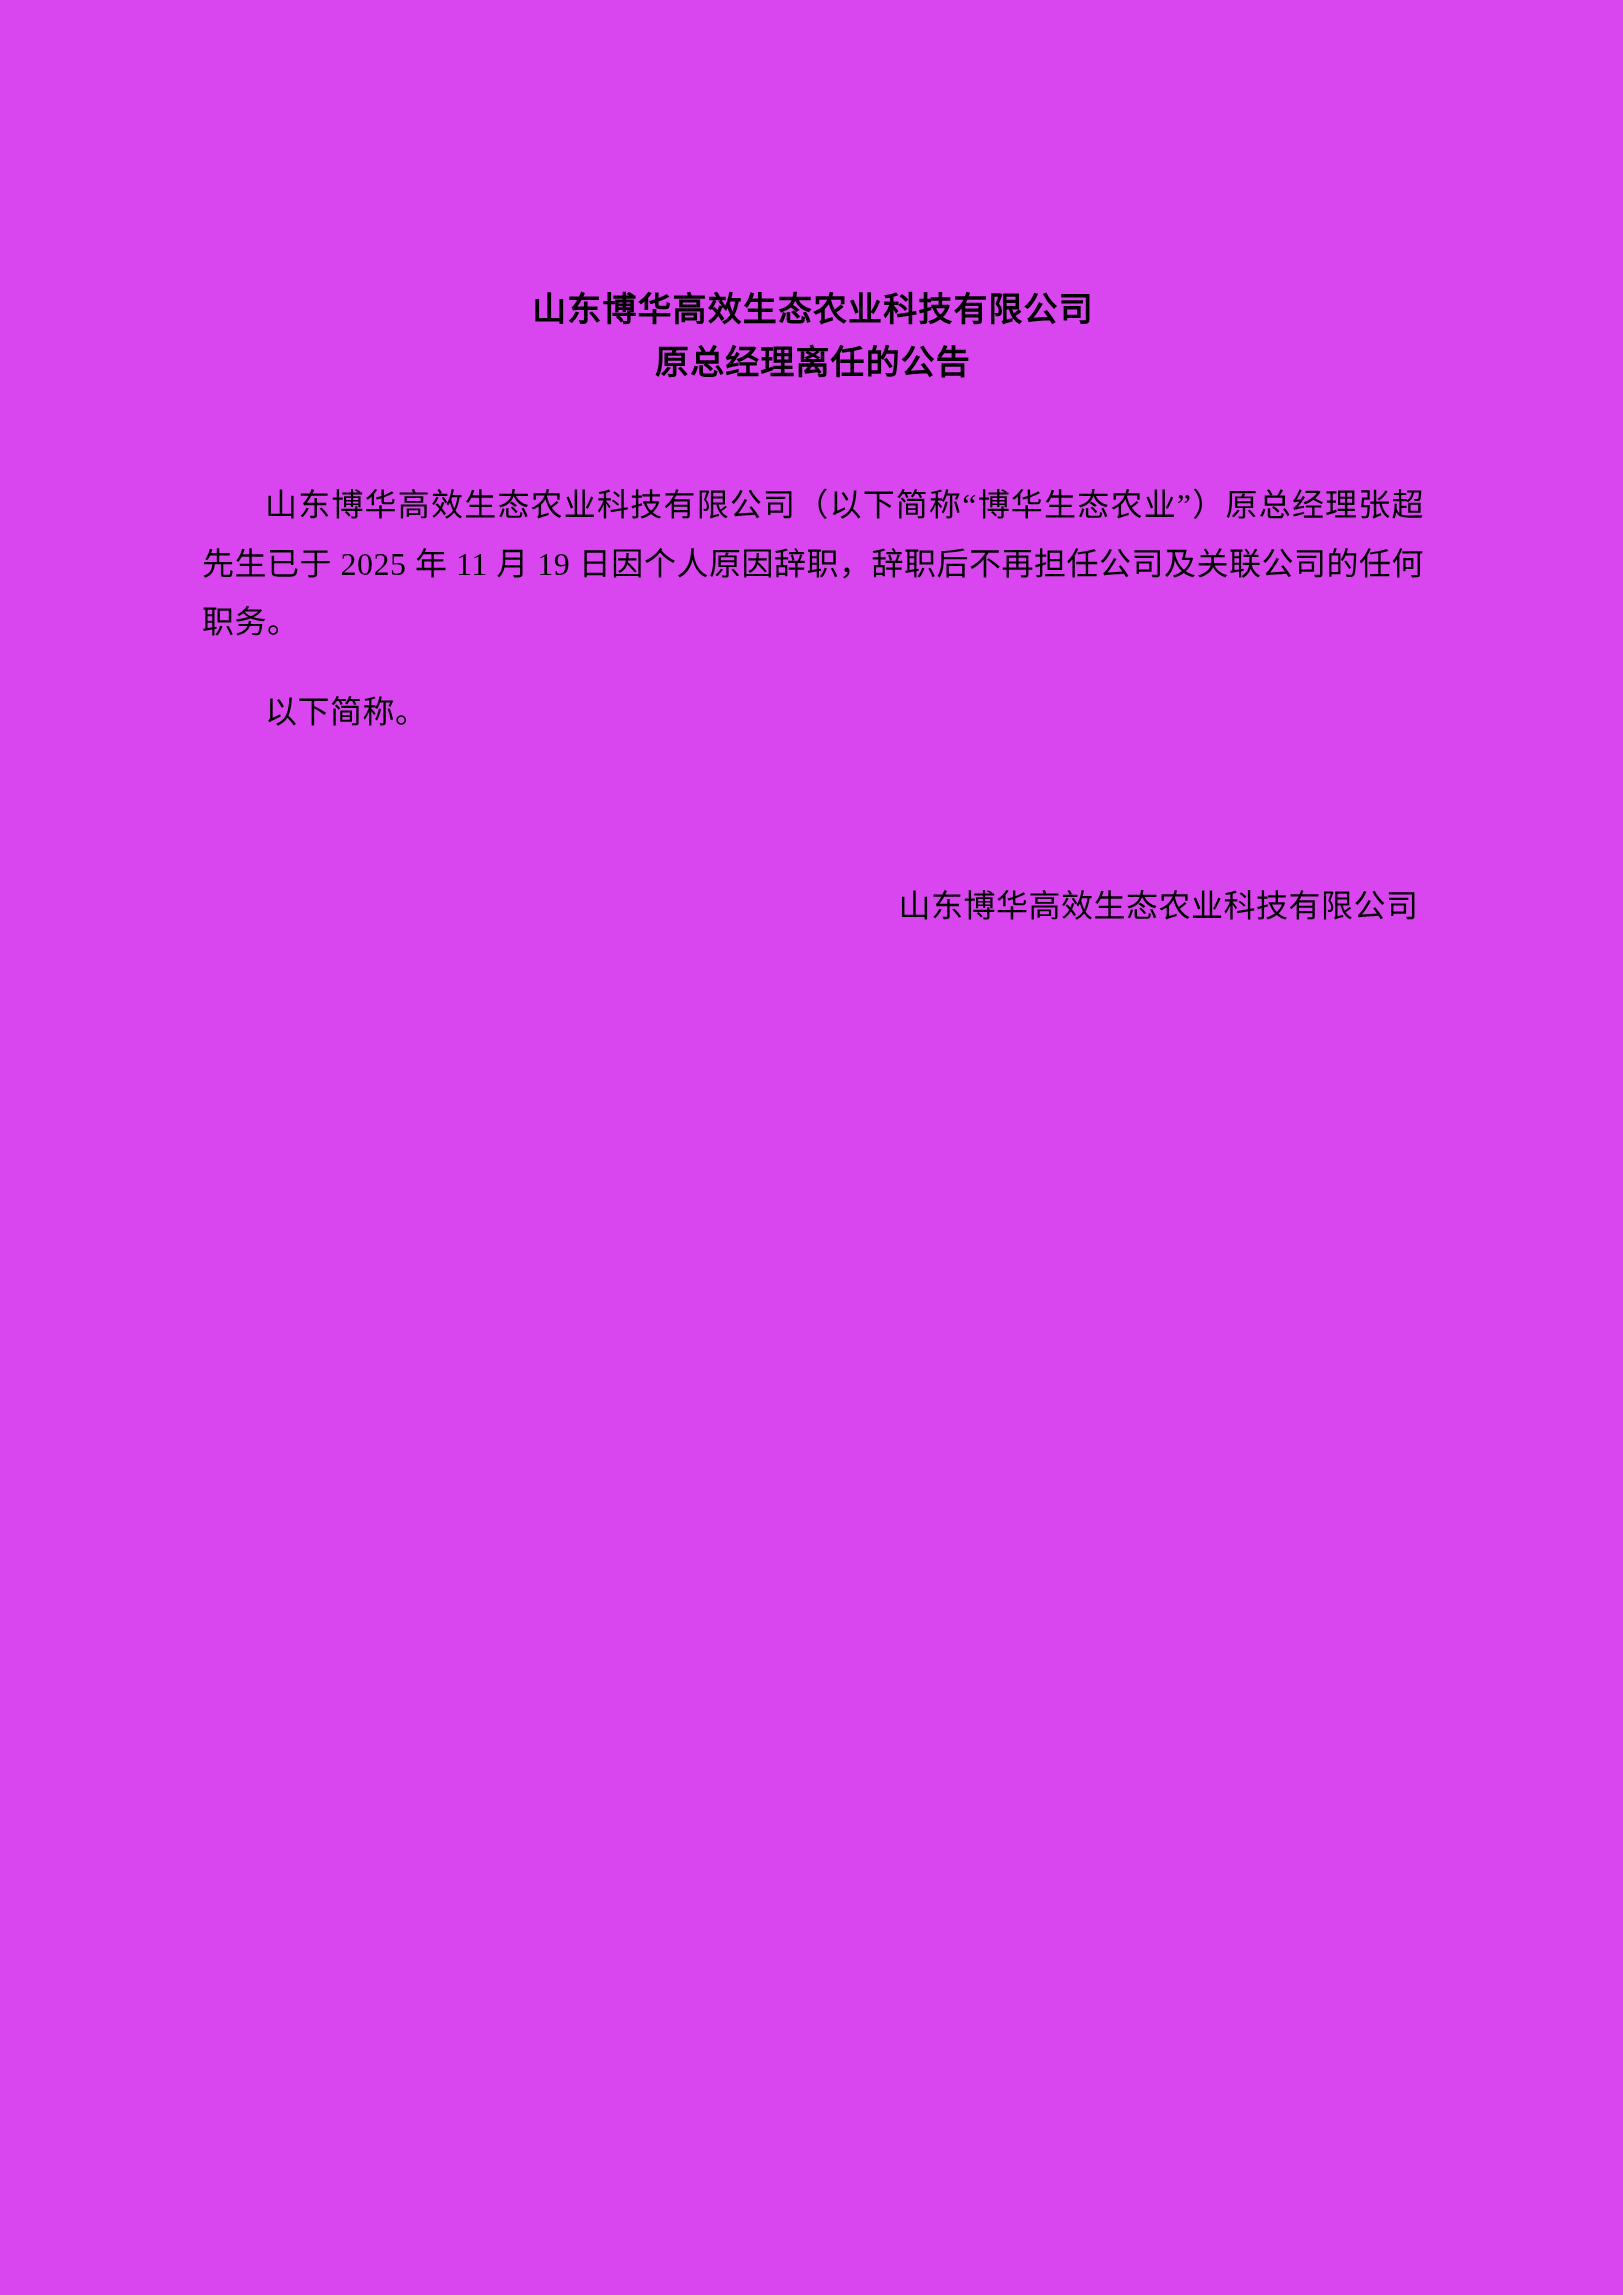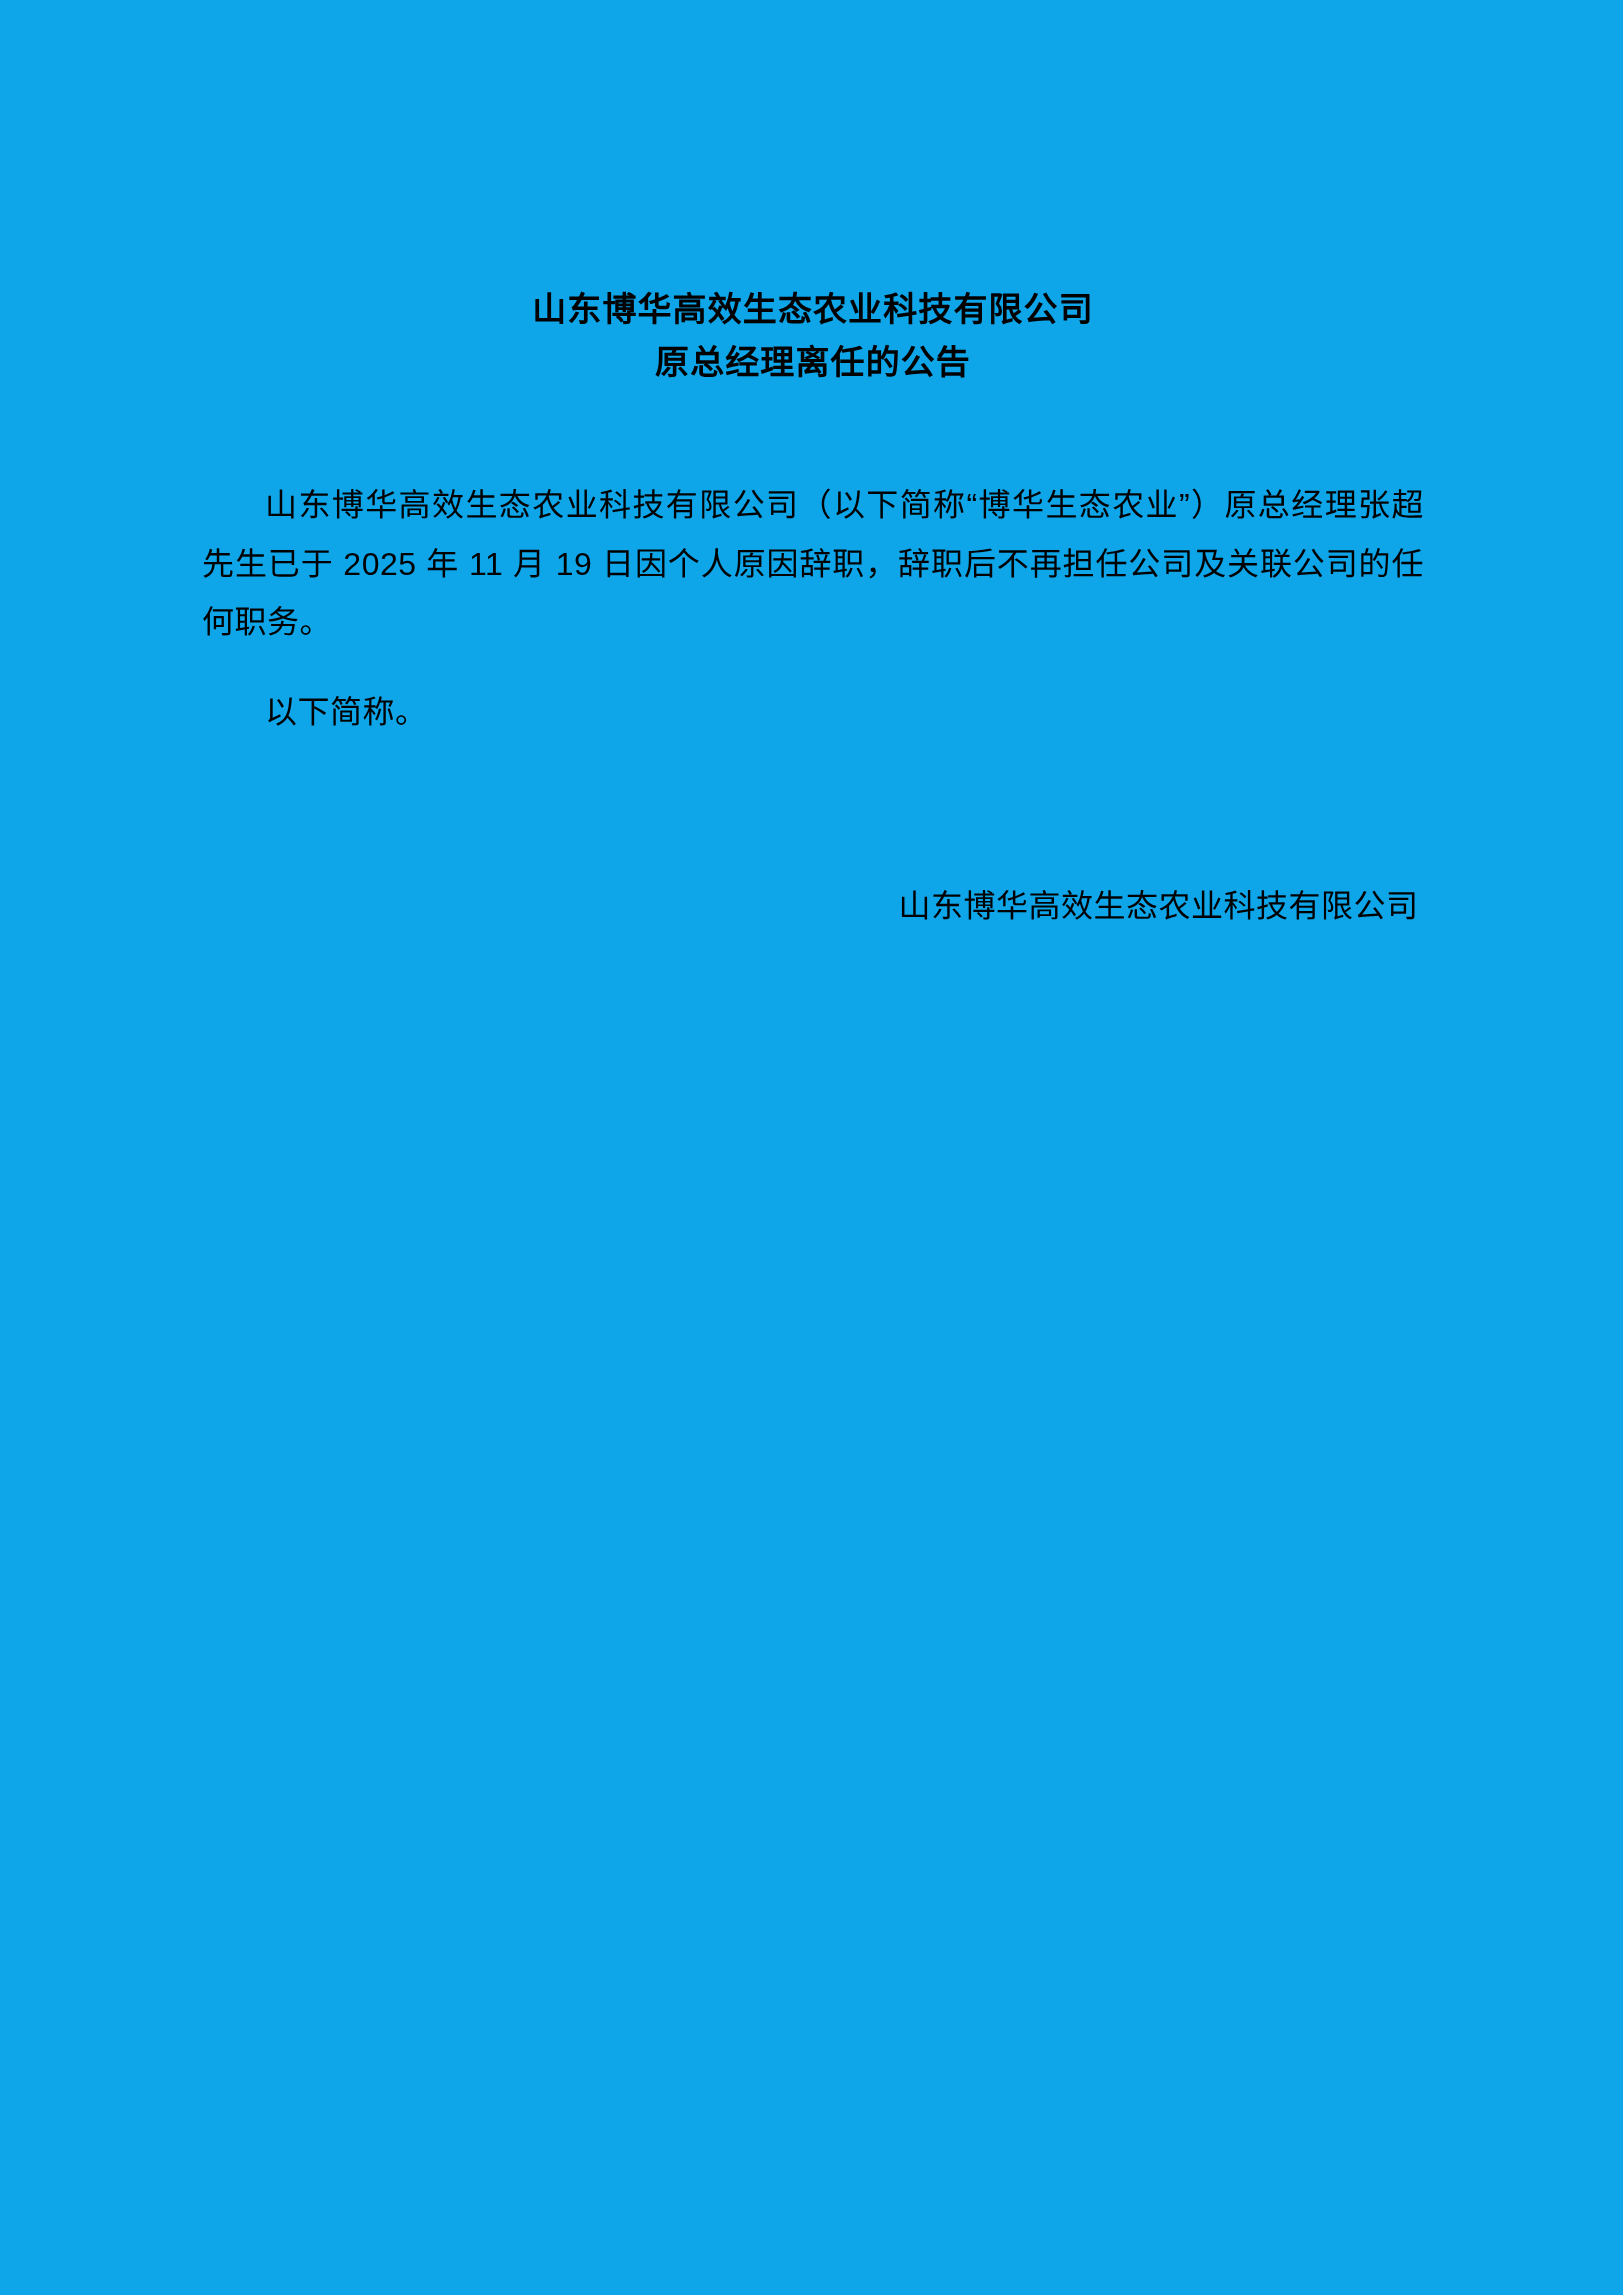--- a/index.html
+++ b/index.html
@@ -9,21 +9,21 @@
     background: #ffffff;
   }
   body {
     font-family: "Liberation Serif", "DejaVu Serif", serif;
     color: #000000;
   }
   .page {
     position: relative;
     width: 1623px;
     height: 2295px;
-    background: #0ea5e9;
+    background: #d946ef;
     box-sizing: border-box;
     padding: 8px;
     overflow: hidden;
   }
   .content {
     position: absolute;
     left: 202px;
     top: 0;
     width: 1222px;
   }
@@ -41,21 +41,21 @@
   .body-block {
     margin-top: 87px;
   }
   .para {
     font-size: 32px;
     line-height: 1.82;
     text-align: justify;
     text-justify: inter-ideograph;
     text-indent: 63px;
     letter-spacing: 0.5px;
-    font-family: Liberation Sans, sans-serif;
+    font-family: Liberation Serif, serif;
   }
   .para + .para {
     margin-top: 5.5px;
   }
   .signature-block {
     margin-top: 136px;
     text-align: right;
     padding-right: 5.5px;
   }
   .sign-line {

